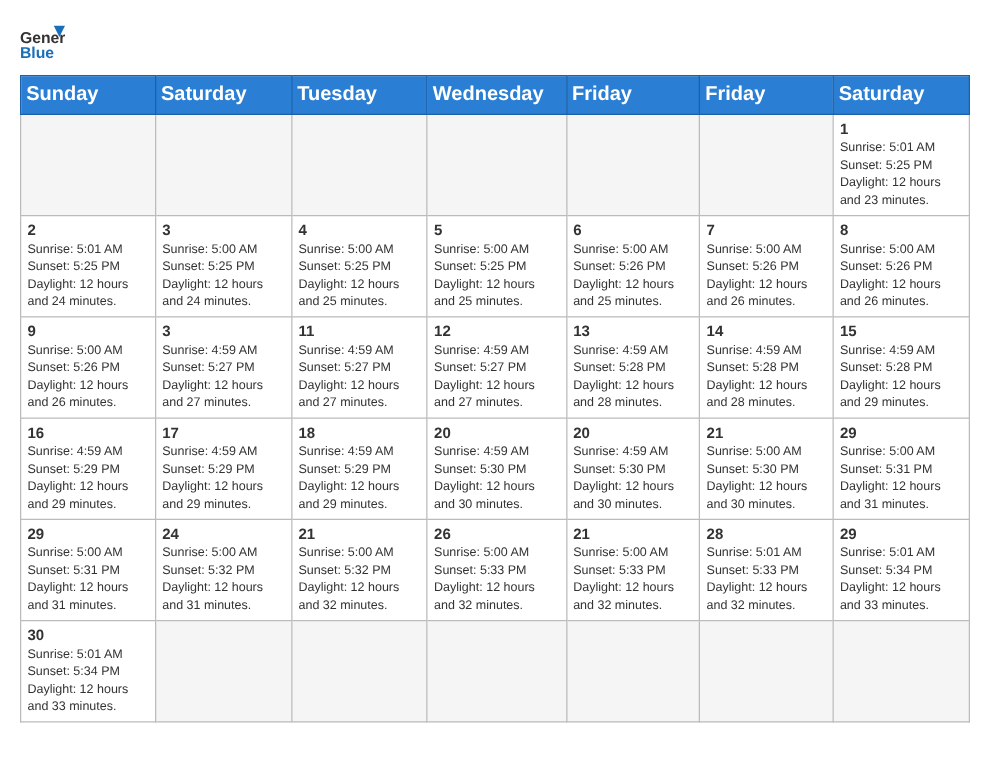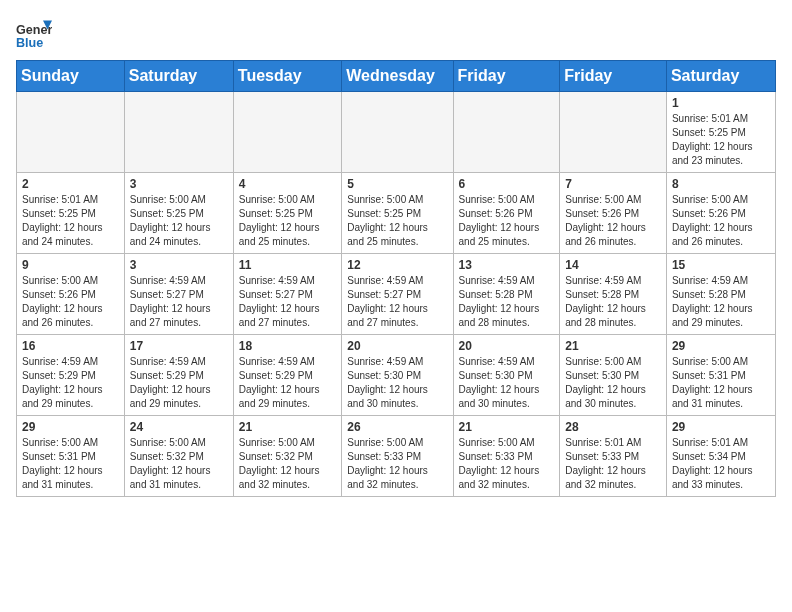--- a/index.html
+++ b/index.html
@@ -318,14 +318,29 @@
 and 32 minutes.</div>
         </td>
         <td>
           <span class="day-num">29</span>
           <div class="day-info" style="white-space: pre-line;">Sunrise: 5:01 AM
 Sunset: 5:34 PM
 Daylight: 12 hours
 and 33 minutes.</div>
         </td>
       </tr>
+      <tr>
+        <td>
+          <span class="day-num">30</span>
+          <div class="day-info" style="white-space: pre-line;">Sunrise: 5:01 AM
+Sunset: 5:34 PM
+Daylight: 12 hours
+and 33 minutes.</div>
+        </td>
+        <td class="empty"></td>
+        <td class="empty"></td>
+        <td class="empty"></td>
+        <td class="empty"></td>
+        <td class="empty"></td>
+        <td class="empty"></td>
+      </tr>
     </tbody>
 </table>
 
 </body></html>

